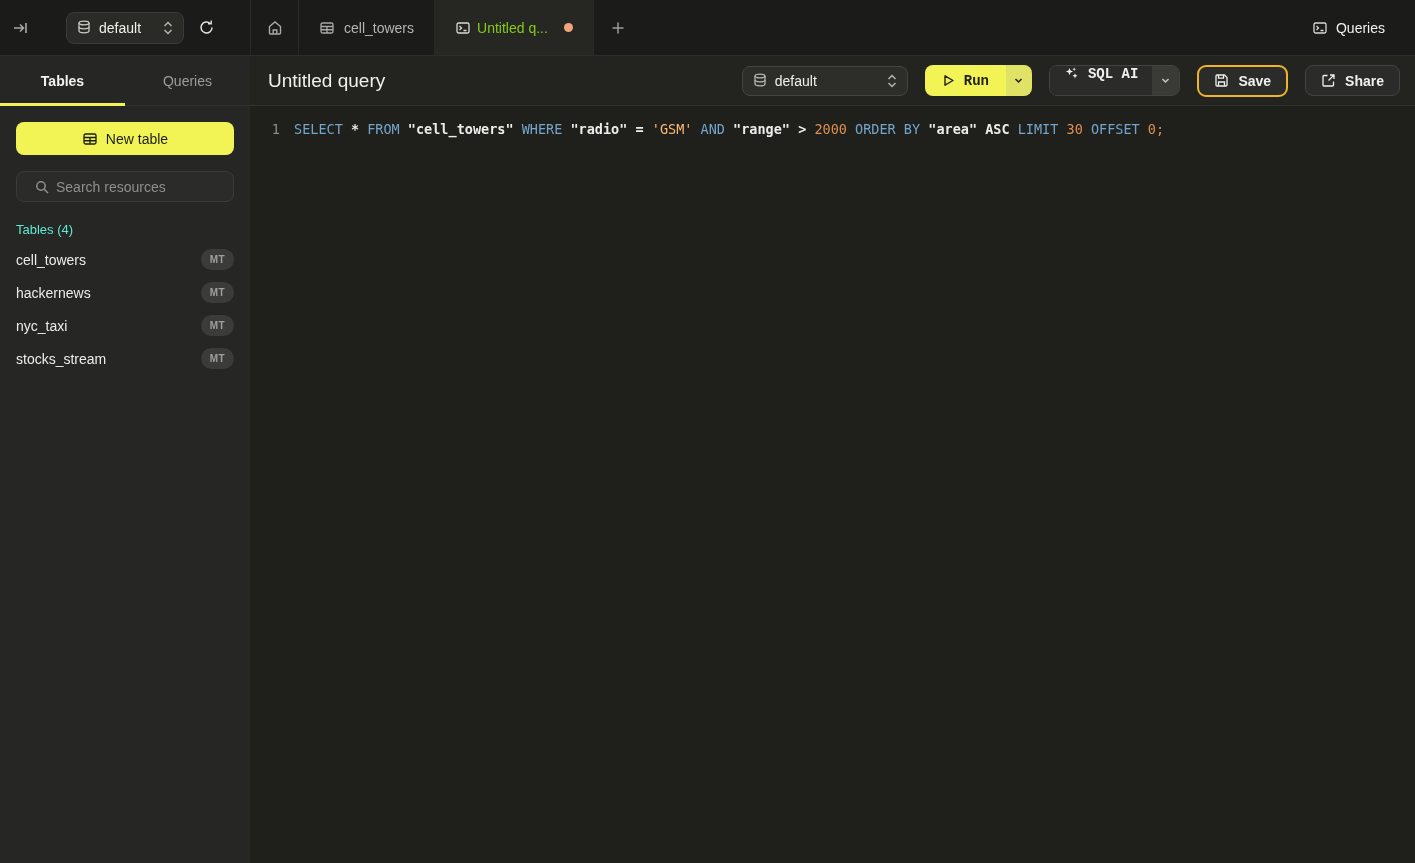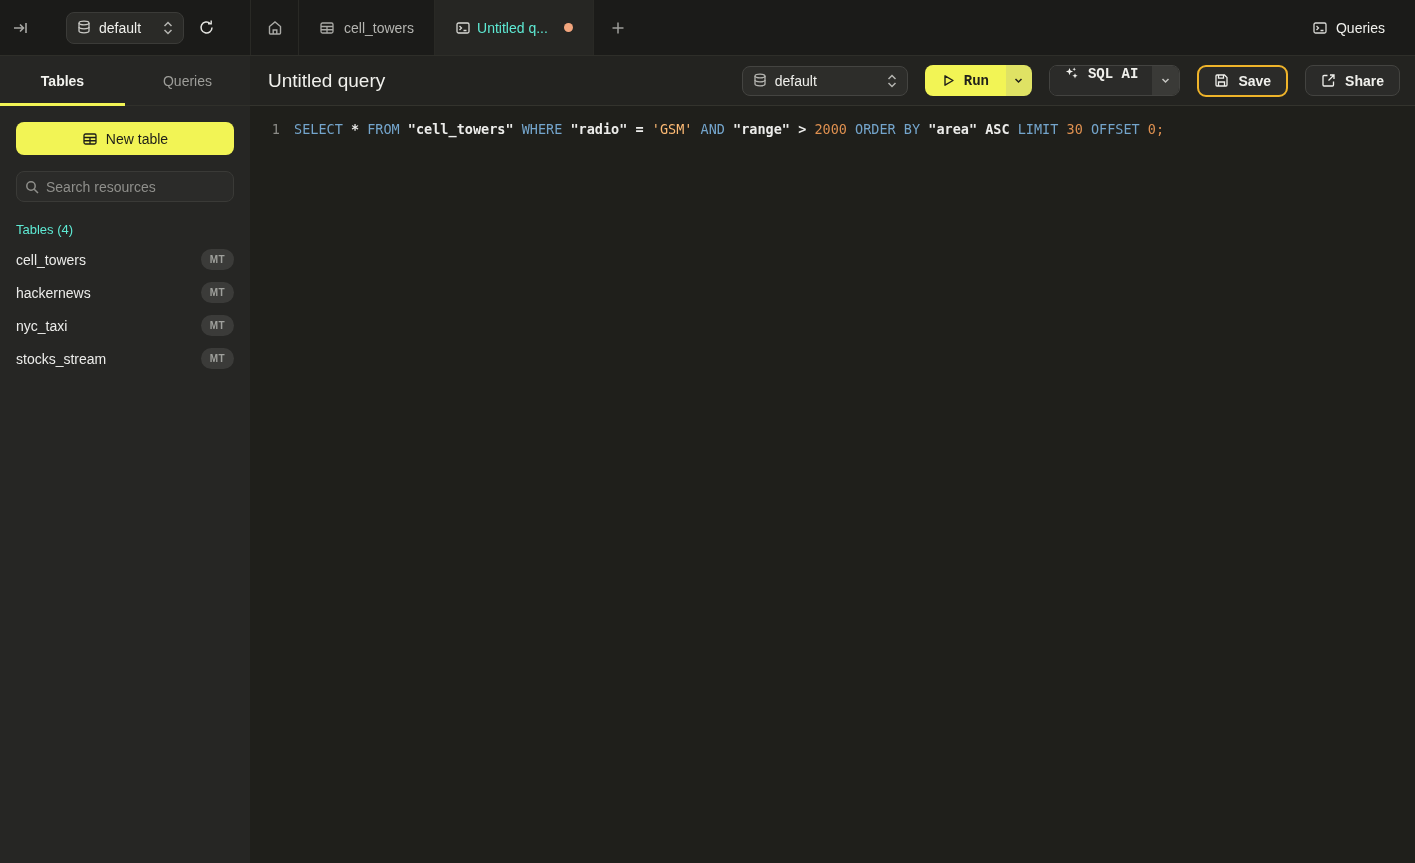--- a/index.html
+++ b/index.html
@@ -15,40 +15,40 @@
   .collapse-btn { width:40px; height:56px; }
   .refresh-btn { width:44px; height:56px; color:#e4e4e0; }
 
   .db-select { display:flex; align-items:center; gap:8px; height:32px; width:118px; padding:0 10px; background:#2a2a27; border:1px solid #3b3b38; border-radius:8px; color:#f0f0ec; font-size:14px; cursor:pointer; margin-left:26px; }
   .db-select .sel-label { flex:1; }
   .db-select .db-ic { color:#c9c9c5; }
   .db-select .updown { color:#b4b4b0; }
 
   .tab { display:flex; align-items:center; gap:9px; padding:0 20px; color:#b5b5b1; font-size:14px; border-right:1px solid #292925; cursor:pointer; }
   .tab.home-tab { width:49px; justify-content:center; padding:0; border-left:1px solid #292925; color:#bdbdb9; }
-  .tab.active { background:#262623; color:#5eead4;gap:6px; }
+  .tab.active { background:#262623; color:#84cc16;gap:6px; }
   .tab .tab-ic { color:#a9a9a5; display:flex; }
   .tab.active .tab-ic { color:#d9d9d5; }
   .dirty-dot { width:9px; height:9px; border-radius:50%; background:#f2a57d; margin-left:10px; }
   .newtab-btn { width:48px; height:56px; color:#9d9d99; }
 
   .topbar-spacer { flex:1; }
   .queries-btn { display:flex; align-items:center; gap:8px; color:#f0f0ec; font-size:14px; padding:0 10px; margin:10px 20px 10px 0; cursor:pointer; background:none; border:none; }
   .queries-btn .tab-ic { color:#d9d9d5; display:flex; }
 
   
   .sidebar { grid-column:1; grid-row:2; background:#262624; display:flex; flex-direction:column; }
   .side-tabs { display:flex; height:50px; border-bottom:1px solid #30302b; }
   .side-tab { flex:1; display:flex; align-items:center; justify-content:center; font-size:14px; color:#9d9d99; cursor:pointer; position:relative; }
   .side-tab.active { color:#f2f2ee; font-weight:bold; }
   .side-tab.active::after { content:""; position:absolute; left:0; right:0; bottom:-1px; height:3px; background:#f2f455; }
 
   .side-content { padding:16px; }
   .new-table-btn { width:218px; height:33px; background:#f2f455; color:#1d1d18; border:none; border-radius:8px; font-size:14px; font-family:"Liberation Sans",sans-serif; display:flex; align-items:center; justify-content:center; gap:8px; cursor:pointer; }
-  .search-box { margin-top:16px; width:218px; height:31px; background:#2b2b29; border:1px solid #3a3a37; border-radius:8px; display:flex; align-items:center; padding:0 8px; gap:7px; color:#8f8f8b; }
+  .search-box { margin-top:16px; width:218px; height:31px; background:#2b2b29; border:1px solid #3a3a37; border-radius:8px; display:flex; align-items:center; padding:0 18px; gap:7px; color:#8f8f8b; }
   .search-box input { flex:1; background:transparent; border:none; outline:none; color:#e8e8e4; font-size:14px; font-family:"Liberation Sans",sans-serif; }
   .search-box input::placeholder { color:#8f8f8b; }
 
   .section-label { margin:20px 0 6px 0; font-size:13px; color:#5eead4; }
   .table-row { display:flex; align-items:center; justify-content:space-between; height:33px; cursor:pointer; }
   .table-row .tname { font-size:14px; color:#ececea; }
   .badge { min-width:33px; height:21px; border-radius:11px; background:#3b3b39; color:#9fa09c; font-size:10px; font-weight:bold; letter-spacing:.5px; display:flex; align-items:center; justify-content:center; padding:0 8px; }
 
   
   .main { grid-column:2; grid-row:2; display:flex; flex-direction:column; background:#1f1f1b; }

